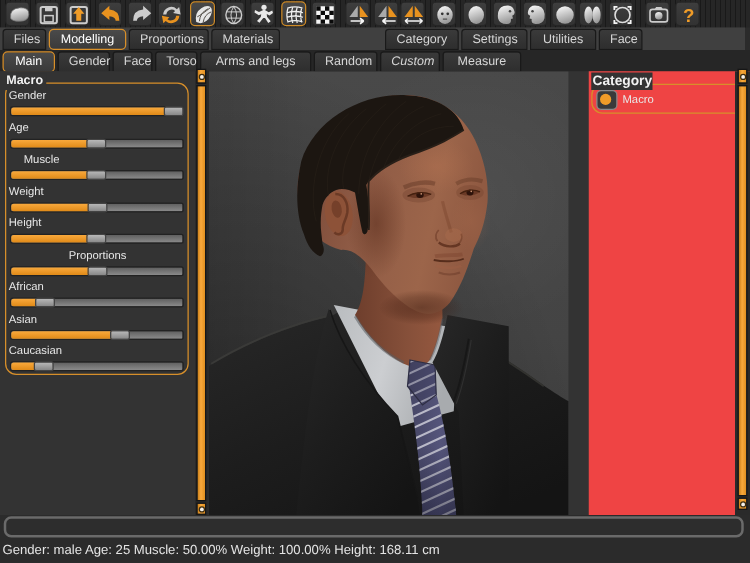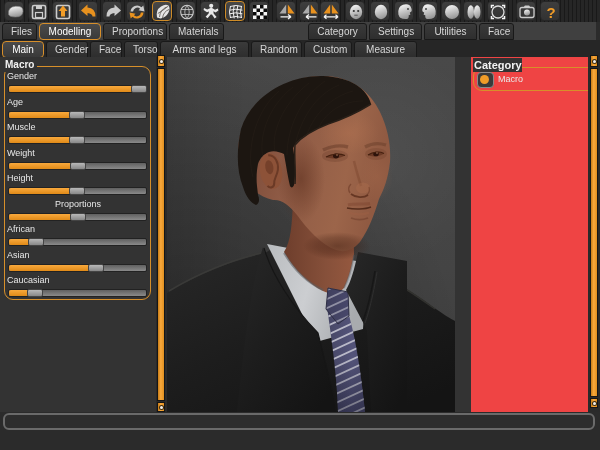--- a/index.html
+++ b/index.html
@@ -341,40 +341,40 @@
       <div class="tab" style="left: 424px; width: 35px;">Utilities</div>
       <div class="tab" style="left: 479px; width: 17px;">Face</div>
     </div>
   <div id="tabs2">
       <div class="tab sel" style="left: 2px; width: 24px;">Main</div>
       <div class="tab" style="left: 46px; width: 24px;">Gender</div>
       <div class="tab" style="left: 90px; width: 14px;">Face</div>
       <div class="tab" style="left: 124px; width: 16px;">Torso</div>
       <div class="tab" style="left: 160px; width: 71px;">Arms and legs</div>
       <div class="tab" style="left: 251px; width: 33px;">Random</div>
-      <div class="tab" style="left: 304px; width: 30px;">Custom</div>
+      <div class="tab" style="left: 304px; width: 30px; font-style: italic;">Custom</div>
       <div class="tab" style="left: 354px; width: 45px;">Measure</div>
     </div>
   <div id="content">
     <div id="lpanel">
       <div class="gbox" style="left:3.5px;top:9px;width:147px;height:234px;"></div>
       <div class="gmask" style="left:4px;top:2px;width:33px;height:13px;"></div>
       <div class="gtitle" style="left:5px;top:2px;font-size:10px;">Macro</div>
       <div id="sliders">
           <div class="slabel" style="top: 14px;">Gender</div>
           <div class="strack" style="top: 28px;">
             <div class="sfill" style="width: 123px;"></div>
             <div class="shandle" style="left: 122px;"></div>
           </div>
           <div class="slabel" style="top: 39.5px;">Age</div>
           <div class="strack" style="top: 53.5px;">
             <div class="sfill" style="width: 61px;"></div>
             <div class="shandle" style="left: 60px;"></div>
           </div>
-          <div class="slabel" style="top: 65px;">Muscle</div>
+          <div class="slabel" style="top: 65px; margin-left: 12px;">Muscle</div>
           <div class="strack" style="top: 79px;">
             <div class="sfill" style="width: 61px;"></div>
             <div class="shandle" style="left: 60px;"></div>
           </div>
           <div class="slabel" style="top: 90.5px;">Weight</div>
           <div class="strack" style="top: 104.5px;">
             <div class="sfill" style="width: 62px;"></div>
             <div class="shandle" style="left: 61px;"></div>
           </div>
           <div class="slabel" style="top: 116px;">Height</div>
@@ -573,13 +573,14 @@
     </div>
     <div id="rscrollarea">
       <div class="sbox" style="left:2px;top:-2px;height:12px;"></div>
       <div class="sdot" style="left:4.5px;top:3px;"></div>
       <div class="sbar" style="left:2px;top:11px;height:329px;"></div>
       <div class="sbox" style="left:2px;top:341px;"></div>
       <div class="sdot" style="left:4.5px;top:344.5px;"></div>
     </div>
   </div>
   <div id="pbar"></div>
+  <div id="status">Gender: male Age: 25 Muscle: 50.00% Weight: 100.00% Height: 168.11 cm</div>
 </div>
 
 </body></html>

